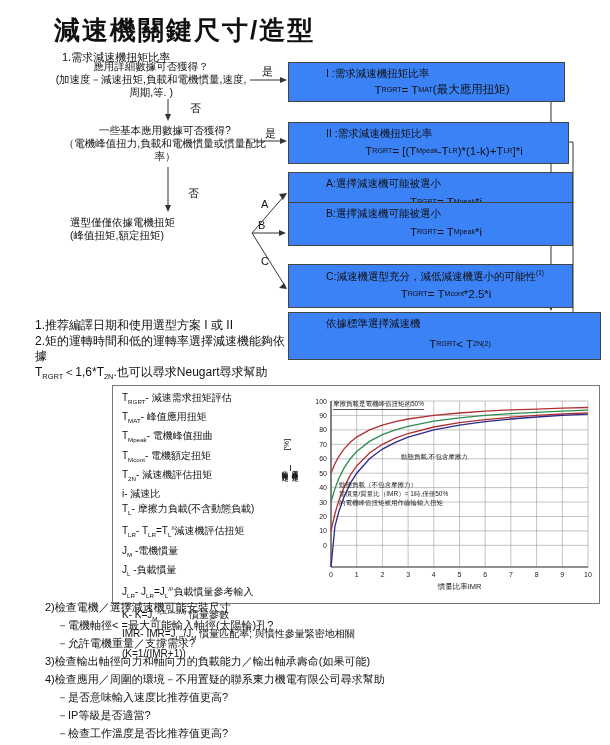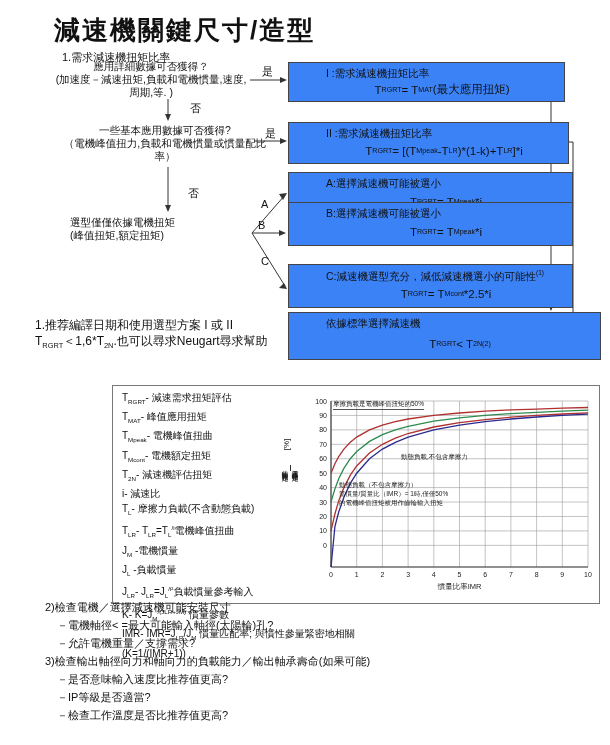--- a/index.html
+++ b/index.html
@@ -151,33 +151,34 @@
         <span>T</span>
         <sub>RGRT</sub>
         <span> &lt; T</span>
         <sub>2N</sub>
         <sup>(2)</sup>
       </div>
   </div>
 
   <div class="abs" id="notes">
     <div>1.推荐編譯日期和使用選型方案 I 或 II</div>
+    <div>2.矩的運轉時間和低的運轉率選擇減速機能夠依據</div>
     <div><span>T</span><sub>RGRT</sub><span>＜1,6*T</span><sub>2N</sub><span>.也可以尋求Neugart尋求幫助</span></div>
   </div>
 
   <div class="abs" id="bigbox"></div>
   <div class="abs" id="legend-list">
       <div class="legend-item"><span>T</span><sub>RGRT</sub><span>- 減速需求扭矩評估</span></div>
       <div class="legend-item"><span>T</span><sub>MAT</sub><span>- 峰值應用扭矩</span></div>
       <div class="legend-item"><span>T</span><sub>Mpeak</sub><span>- 電機峰值扭曲</span></div>
       <div class="legend-item"><span>T</span><sub>Mcont</sub><span>- 電機額定扭矩</span></div>
       <div class="legend-item"><span>T</span><sub>2N</sub><span>- 減速機評估扭矩</span></div>
       <div class="legend-item"><span>i- 減速比</span></div>
       <div class="legend-item"><span>T</span><sub>L</sub><span>- 摩擦力負載(不含動態負載)</span></div>
-      <div class="legend-item"><span>T</span><sub>LR</sub><span>- T</span><sub>LR</sub><span>=T</span><sub>L</sub><sup>/i</sup><span>電機峰值扭曲</span></div>
+      <div class="legend-item"><span>T</span><sub>LR</sub><span>- T</span><sub>LR</sub><span>=T</span><sub>L</sub><sup>/i</sup><span>減速機評估扭矩</span></div>
       <div class="legend-item"><span>J</span><sub>M</sub><span> -電機慣量</span></div>
       <div class="legend-item"><span>J</span><sub>L</sub><span> -負載慣量</span></div>
       <div class="legend-item"><span>J</span><sub>LR</sub><span>- J</span><sub>LR</sub><span>=J</span><sub>L</sub><sup>/i²</sup><span>負載慣量參考輸入</span></div>
       <div class="legend-item"><span>K-  K=J</span><sub>M</sub><sup>/(JLR+JM)</sup><span> 慣量參數</span></div>
       <div class="legend-item"><span>IMR- IMR=J</span><sub>LR</sub><span>/J</span><sub>M</sub><span> 慣量匹配率; 與慣性參量緊密地相關</span></div>
       <div class="legend-item"><span>        (K=1/(IMR+1))</span></div>
     </div>
 
   <div class="abs" id="ylabel-unit">[%]</div>
   <div class="abs" id="ylabel-frac">
@@ -244,18 +245,19 @@
     <div class="chart-ann" id="ann3">動態負載（不包含摩擦力）
 當慣量/質量比（IMR）= 1時,僅僅50%
 的電機峰值扭矩被用作齒輪輸入扭矩</div>
   </div>
 
   <div class="abs" id="checklist">
       <div>2)檢查電機／選擇減速機可能安裝尺寸</div>
       <div class="chk-indent">－電機軸徑&lt; =最大可能輸入軸徑(太陽輪)孔?</div>
       <div class="chk-indent">－允許電機重量／支撐需求?</div>
       <div>3)檢查輸出軸徑向力和軸向力的負載能力／輸出軸承壽命(如果可能)</div>
+      <div>4)檢查應用／周圍的環境－不用置疑的聯系東力機電有限公司尋求幫助</div>
       <div class="chk-indent">－是否意味輸入速度比推荐值更高?</div>
       <div class="chk-indent">－IP等級是否適當?</div>
       <div class="chk-indent">－檢查工作溫度是否比推荐值更高?</div>
     </div>
 
 </div>
 
 </body></html>

